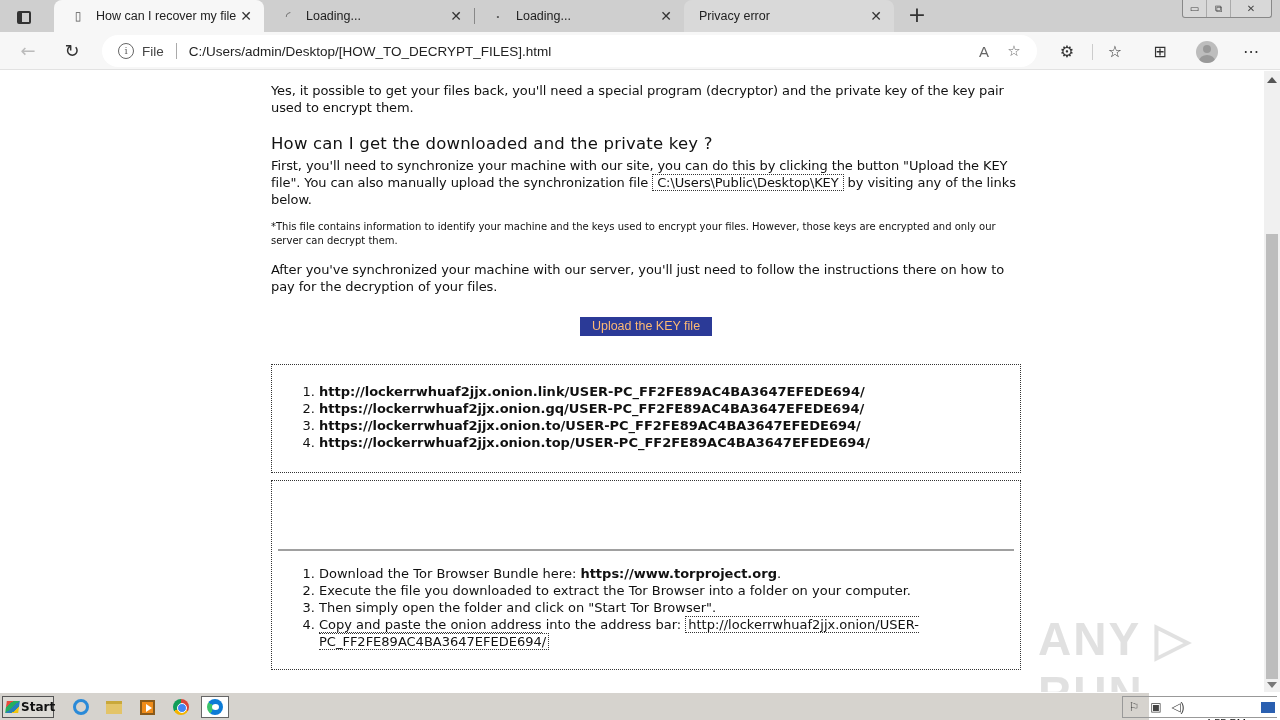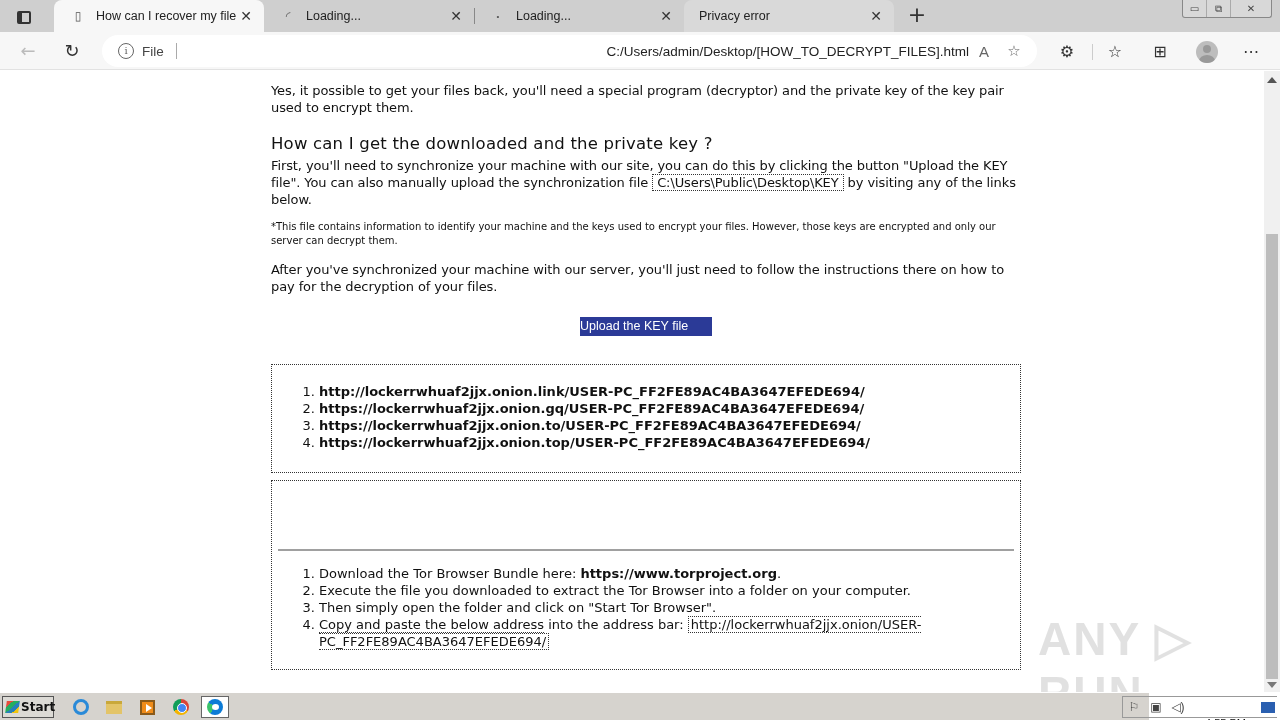--- a/index.html
+++ b/index.html
@@ -17,37 +17,37 @@
   .newtab { position: absolute; left: 905px; top: 3px; width: 24px; height: 24px; font-size: 22px; color: #333; line-height: 24px; text-align: center; }
   .winctl { position: absolute; right: 8px; top: 0; height: 18px; display: flex; border: 1px solid #888; border-top: none; border-radius: 0 0 3px 3px; background: #d8d8d8; }
   .winctl div { width: 24px; height: 17px; font-size: 10px; text-align: center; line-height: 17px; color: #444; border-right: 1px solid #aaa; }
   .winctl div:last-child { width: 40px; border-right: none; }
   .toolbar { position: absolute; left: 0; top: 32px; width: 1280px; height: 38px; background: #f7f7f7; border-bottom: 1px solid #e2e2e2; }
   .nav-btn { position: absolute; top: 7px; width: 24px; height: 24px; font-size: 18px; text-align: center; line-height: 24px; color: #333; }
   .addressbar { position: absolute; left: 102px; top: 3px; width: 935px; height: 32px; background: #fff; border-radius: 16px; display: flex; align-items: center; font-family: "Liberation Sans", sans-serif; font-size: 13.5px; color: #222; }
   .addressbar .info { width: 16px; height: 16px; border: 1.4px solid #666; border-radius: 50%; margin-left: 16px; font-size: 10px; text-align: center; line-height: 13px; color: #666; font-family: "DejaVu Serif", serif; }
   .addressbar .scheme { margin-left: 8px; color: #444; }
   .addressbar .divider { width: 1px; height: 16px; background: #aaa; margin: 0 12px 0 12px; }
-  .addressbar .url { flex: 1; text-align: right; }
+  .addressbar .url { flex: 1; }
   .addressbar .ab-icon { width: 30px; text-align: center; color: #666; font-size: 15px; }
   .tb-icon { position: absolute; top: 9px; width: 22px; height: 22px; font-size: 16px; text-align: center; line-height: 22px; color: #333; }
   .tb-sep { position: absolute; left: 1092px; top: 12px; width: 1px; height: 16px; background: #ccc; }
   .avatar { position: absolute; left: 1196px; top: 9px; width: 22px; height: 22px; border-radius: 50%; background: #bdbdbd; overflow: hidden; }
   .avatar::before { content: ""; position: absolute; left: 7px; top: 4px; width: 8px; height: 8px; border-radius: 50%; background: #999; }
   .avatar::after { content: ""; position: absolute; left: 3px; top: 14px; width: 16px; height: 12px; border-radius: 50%; background: #999; }
   .viewport { position: absolute; left: 0; top: 71px; width: 1264px; height: 621px; background: #fff; overflow: hidden; }
   .content { position: absolute; left: 271px; top: 0; width: 750px; color: #111; }
   .para { font-family: "DejaVu Sans", sans-serif; font-size: 13px; line-height: 17px; letter-spacing: -0.1px; }
   .p1 { position: absolute; top: 11px; width: 750px; }
   .heading { position: absolute; top: 63px; font-size: 16.5px; font-weight: normal; font-family: "DejaVu Sans", sans-serif; letter-spacing: 0.2px; }
   .p2 { position: absolute; top: 86px; width: 750px; }
   .boxed { border: 1px dotted #333; padding: 0 4px; }
   .note { position: absolute; top: 149px; width: 750px; font-size: 10px; line-height: 14px; font-family: "DejaVu Sans", sans-serif; }
   .p3 { position: absolute; top: 190px; width: 750px; }
-  .upload-btn { position: absolute; top: 246px; left: 309px; width: 132px; height: 19px; background: #2b3a97; color: #ffffff; font-family: "Liberation Sans", sans-serif; font-size: 12.5px; line-height: 19px; }
+  .upload-btn { position: absolute; top: 246px; left: 309px; width: 132px; height: 19px; background: #2b3a97; color: #fdba74; font-family: "Liberation Sans", sans-serif; font-size: 12.5px; text-align: center; line-height: 19px; }
   .links-box { position: absolute; top: 293px; left: 0; width: 750px; height: 109px; border: 1px dotted #333; }
   .links-box ol { position: absolute; left: 47px; top: 18px; font-family: "DejaVu Sans", sans-serif; font-size: 13px; line-height: 17px; font-weight: bold; }
   .links-box ol li { padding-left: 0; }
   .links-box ol li::marker { font-weight: normal; }
   .tor-box { position: absolute; top: 409px; left: 0; width: 750px; height: 190px; border: 1px dotted #333; }
   .tor-intro { position: absolute; left: 6px; top: 20px; width: 720px; }
   .tor-hr { position: absolute; left: 6px; top: 68px; width: 736px; height: 2px; background: #a0a0a0; }
   .tor-box ol { position: absolute; left: 47px; top: 84px; width: 680px; font-family: "DejaVu Sans", sans-serif; font-size: 13px; line-height: 17px; }
   .tor-box b { font-weight: bold; }
   .dotted-u { border-bottom: 1px dotted #333; }
@@ -158,21 +158,21 @@
         <li>https://lockerrwhuaf2jjx.onion.top/USER-PC_FF2FE89AC4BA3647EFEDE694/</li>
       </ol>
     </div>
 
     <div class="tor-box">
       <div class="tor-hr"></div>
       <ol>
         <li><span>Download the Tor Browser Bundle here: </span><b>https://www.torproject.org</b><span>.</span></li>
         <li>Execute the file you downloaded to extract the Tor Browser into a folder on your computer.</li>
         <li>Then simply open the folder and click on "Start Tor Browser".</li>
-        <li><span class="dotted-u">Copy and paste the below address</span><span> into the address bar: </span><span class="boxed" style="padding:0 2px;">http://lockerrwhuaf2jjx.onion/USER-PC_FF2FE89AC4BA3647EFEDE694/</span></li>
+        <li><span class="dotted-u">Copy and paste the onion address</span><span> into the address bar: </span><span class="boxed" style="padding:0 2px;">http://lockerrwhuaf2jjx.onion/USER-PC_FF2FE89AC4BA3647EFEDE694/</span></li>
       </ol>
     </div>
   </div>
 </div>
 
 <div class="scrollbar">
   <div class="up"></div>
   <div class="thumb"></div>
   <div class="down"></div>
 </div>

